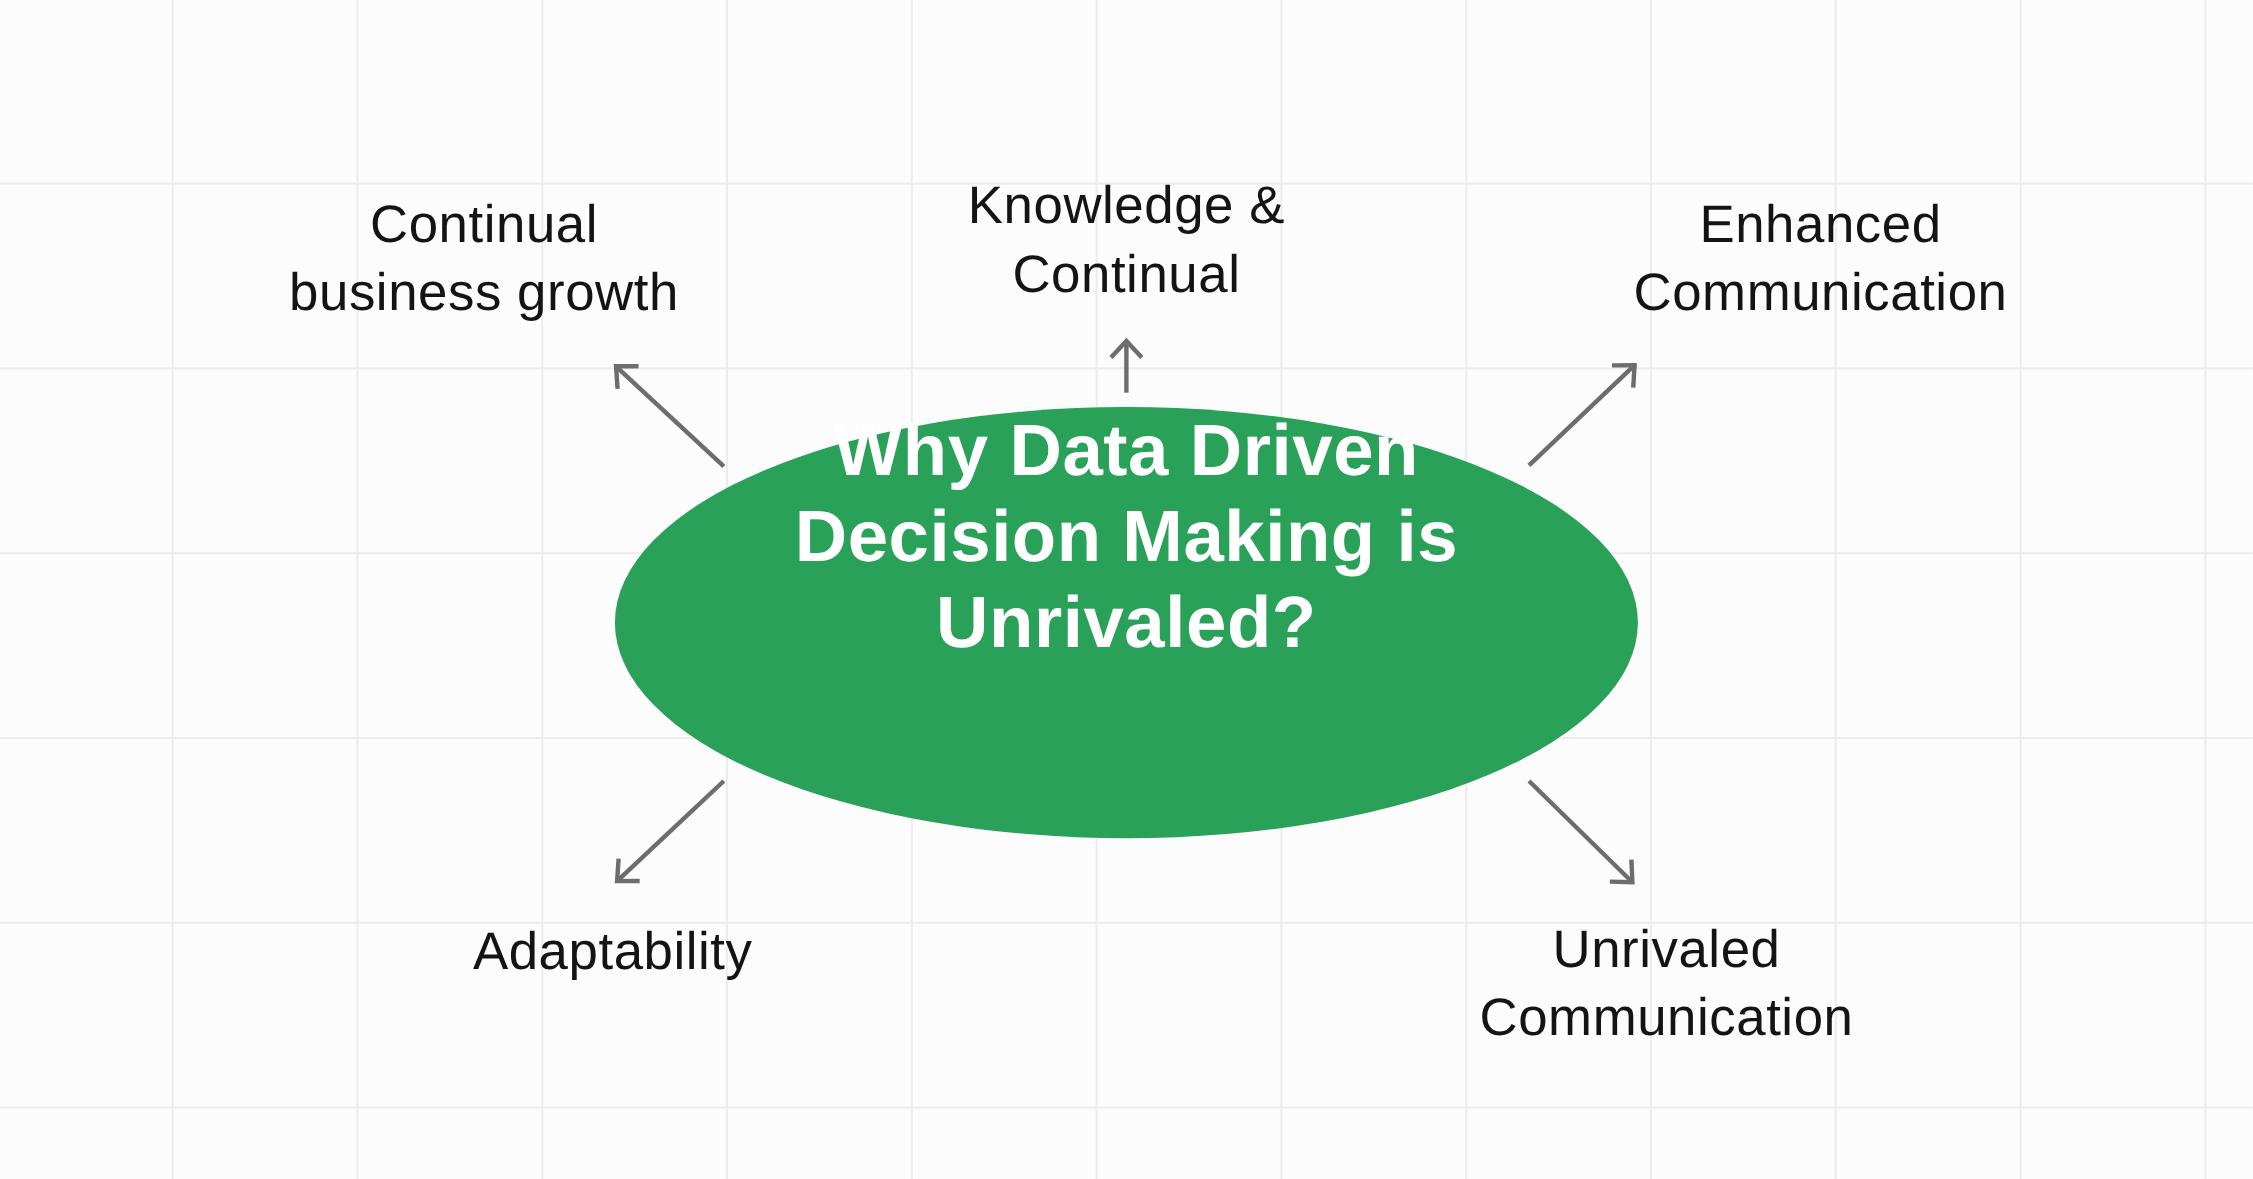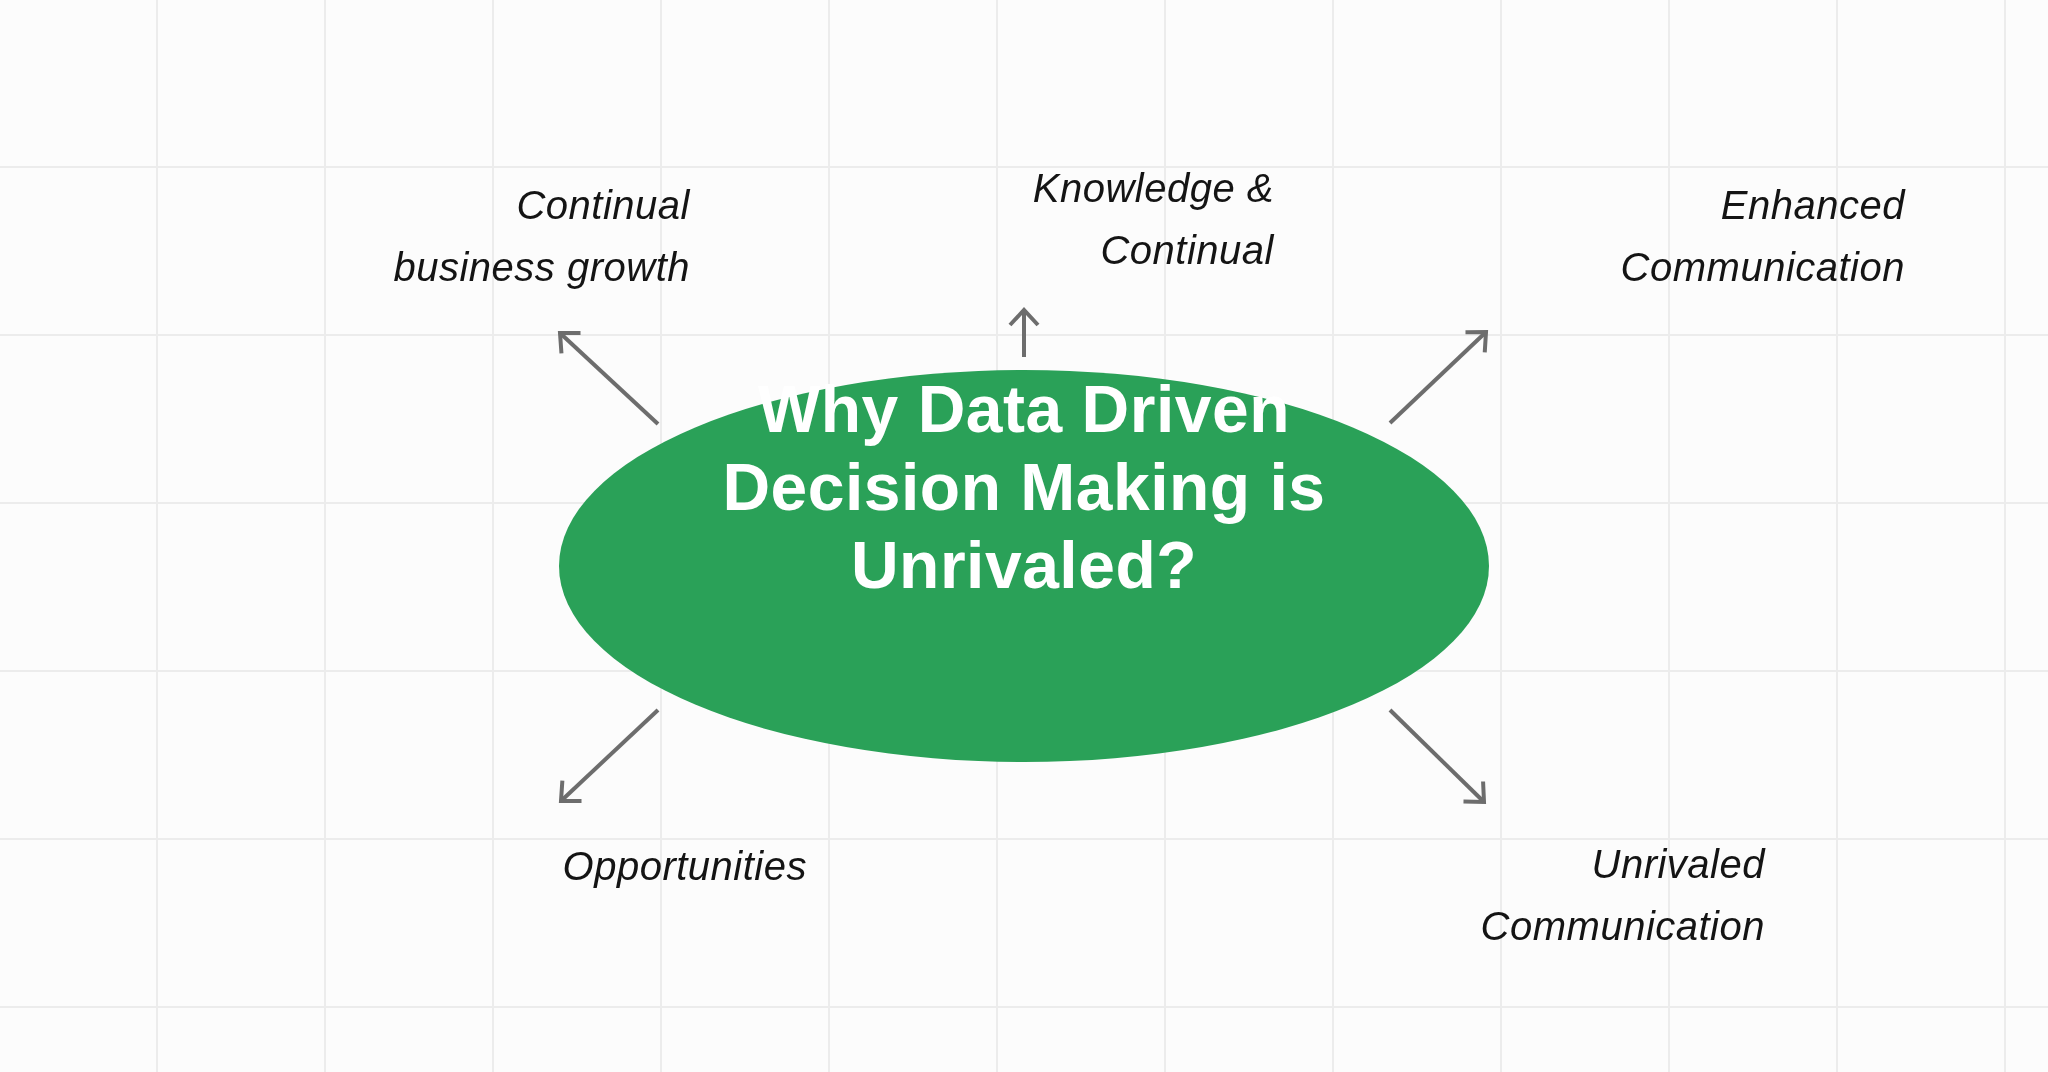--- a/index.html
+++ b/index.html
@@ -44,27 +44,26 @@
     font-size: 66px;
     line-height: 78px;
     font-weight: 700;
     letter-spacing: 0.5px;
     text-align: center;
     white-space: nowrap;
   }
   .branch-label {
     position: absolute;
     width: 500px;
-    text-align: right;
+    text-align: center;
     color: #141414;
-    font-size: 40px;
+    font-size: 48px;
     line-height: 62px;
     letter-spacing: 0.5px;
     font-weight: 400;
-    font-style: italic;
   }
   .branch-label span { display: block; white-space: nowrap; }
   .pos-top-left     { left: 190px;  top: 174px; }
   .pos-top-center   { left: 774px;  top: 157px; }
   .pos-top-right    { left: 1405px; top: 174px; }
   .pos-bottom-left  { left: 307px;  top: 835px; }
   .pos-bottom-right { left: 1265px; top: 833px; }
 </style>
 </head>
 <body>
@@ -103,21 +102,21 @@
     <span>Knowledge &amp;</span>
     <span>Continual</span>
   </div>
 
   <div class="branch-label pos-top-right">
     <span>Enhanced</span>
     <span>Communication</span>
   </div>
 
   <div class="branch-label pos-bottom-left">
-    <span>Opportunities</span>
+    <span>Adaptability</span>
   </div>
 
   <div class="branch-label pos-bottom-right">
     <span>Unrivaled</span>
     <span>Communication</span>
   </div>
 
 </div>
 
 </body></html>

